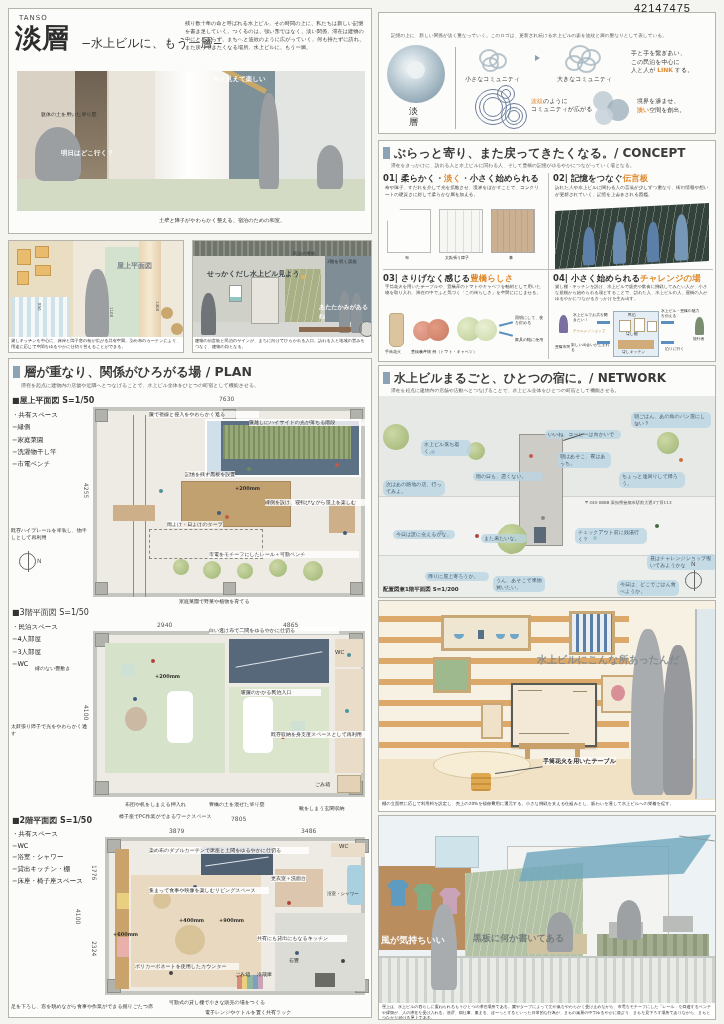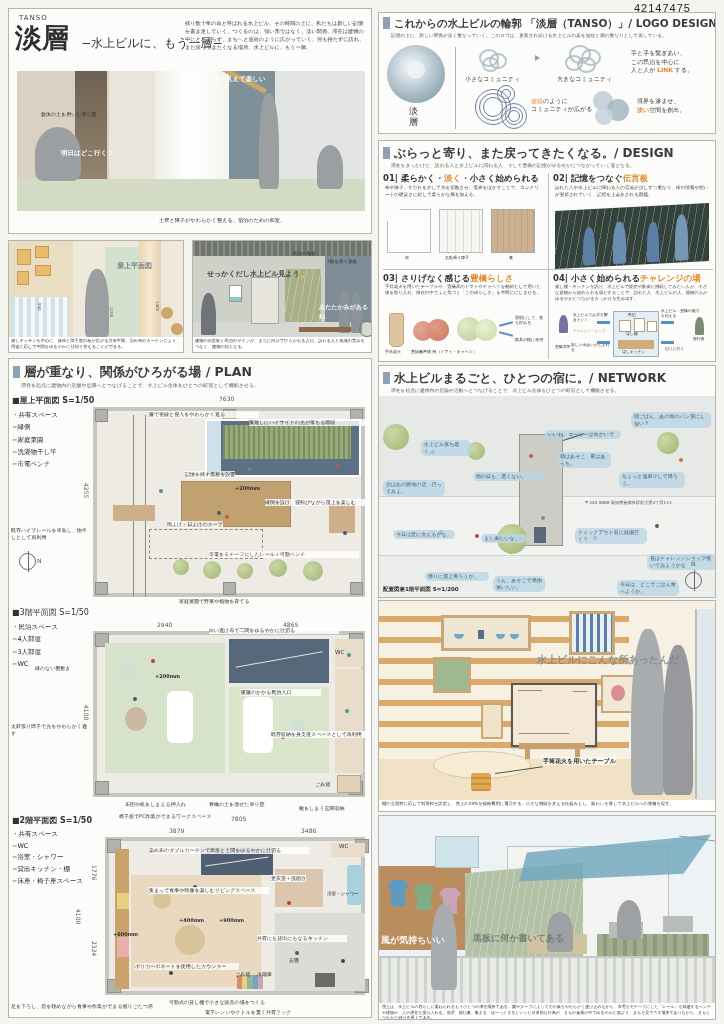--- a/index.html
+++ b/index.html
@@ -97,23 +97,20 @@
       <div class="ab" style="left:166px;top:80px;width:14px;height:14px;border:1px solid #777;border-radius:50%"></div>
       <div class="ann" style="left:100px;top:10px;font-size:4.5px">民泊の看板</div>
       <div class="ann" style="left:134px;top:18px;font-size:4.5px">2階を覗く黒板</div>
       <div class="ab" style="left:14px;top:28px;font-size:7px;font-weight:bold;color:#3f464b">せっかくだし水上ビル見よう</div>
       <div class="ghost" style="left:126px;top:62px;font-size:6px;color:rgba(255,255,255,.9)">あたたかみがあるね</div>
     </div>
     <div class="cap" style="left:0;top:96px;width:178px;height:17px;font-size:4.2px;padding:1px 2px;box-sizing:border-box">建物の伝言板と民泊のサインが、まちに向けてひらかれる入口。訪れる人と地域の営みをつなぐ、建物の顔となる。</div>
   </div>
 
   <div class="panel" style="left:378px;top:12px;width:338px;height:122px">
-    <div class="hd ab" style="left:4px;top:4px;font-size:10.5px">
-      <span class="blt"></span><span>これからの水上ビルの輪郭 「淡層（TANSO）」/ LOGO DESIGN</span>
-    </div>
     <div class="sub ab" style="left:12px;top:20px;width:320px;font-size:4.7px">記憶の上に、新しい関係が淡く重なっていく。このロゴは、更新され続ける水上ビルの姿を波紋と層の重なりとして表している。</div>
     <div class="ab" style="left:8px;top:32px;width:58px;height:58px;border-radius:50%;background:radial-gradient(circle at 42% 38%,#e6edf0 12%,#b7c8d1 45%,#8aa2b0 80%)">
       <div class="ab" style="left:20px;top:16px;width:18px;height:18px;border-radius:50%;background:#eef2f3;opacity:.85"></div>
     </div>
     <div class="ab" style="left:30px;top:92px;font-size:9px;color:#2e2e2e">淡</div>
     <div class="ab" style="left:30px;top:103px;font-size:9px;color:#2e2e2e">層</div>
     <div class="ab" style="left:76px;top:34px;width:1px;height:82px;background:#b0b0aa"></div>
     <div class="cloud" style="left:100px;top:36px;width:16px;height:14px"></div>
     <div class="cloud" style="left:110px;top:40px;width:14px;height:12px"></div>
     <div class="cloud" style="left:103px;top:44px;width:13px;height:11px"></div>
@@ -138,21 +135,21 @@
     <div class="ab" style="left:152px;top:84px;width:90px;font-size:6px;line-height:1.4;color:#3c3c3c"><span class="or">波紋</span><span>のように</span><br><span>コミュニティが広がる</span></div>
     <div class="ab" style="left:252px;top:36px;width:84px;font-size:6px;line-height:1.45;color:#3c3c3c"><span>手と手を繋ぎあい、</span><br><span>この民泊を中心に</span><br><span>人と人が</span> <span class="or" style="font-weight:bold">LINK</span> <span>する。</span></div>
     <div class="ab" style="left:214px;top:78px;width:20px;height:20px;border-radius:50%;background:#b9c7d1;opacity:.8"></div>
     <div class="ab" style="left:228px;top:86px;width:22px;height:22px;border-radius:50%;background:#9db0bd;opacity:.8"></div>
     <div class="ab" style="left:216px;top:94px;width:18px;height:18px;border-radius:50%;background:#c8d3da;opacity:.9"></div>
     <div class="ab" style="left:258px;top:84px;width:78px;font-size:6px;line-height:1.45;color:#3c3c3c"><span>境界を滲ませ、</span><br><span class="or" style="font-weight:bold">淡い</span><span>空間を創出。</span></div>
   </div>
 
   <div class="panel" style="left:378px;top:140px;width:338px;height:222px">
     <div class="hd ab" style="left:4px;top:4px;font-size:12px">
-      <span class="blt"></span><span>ぶらっと寄り、また戻ってきたくなる。/ DESIGN</span>
+      <span class="blt"></span><span>ぶらっと寄り、また戻ってきたくなる。/ CONCEPT</span>
     </div>
     <div class="sub ab" style="left:12px;top:22px;width:320px;font-size:4.8px">滞在をきっかけに、訪れる人と水上ビルに関わる人、そして豊橋の記憶がゆるやかにつながっていく場となる。</div>
     <div class="ab" style="left:169px;top:32px;width:1px;height:186px;background:#c0c0ba"></div>
     <div class="ab" style="left:4px;top:128px;width:330px;height:1px;background:#c0c0ba"></div>
 
     <div class="ab" style="left:4px;top:32px;width:162px;height:94px">
       <div class="ab" style="left:0;top:0;font-size:8.5px;font-weight:bold;color:#333;white-space:nowrap"><span>01|</span> <span>柔らかく・</span><span class="or">淡く</span><span>・小さく始められる</span></div>
       <div class="ab" style="left:2px;top:12px;width:158px;font-size:4.6px;line-height:1.5;color:#444">布や障子、すだれを介して光を拡散させ、境界をぼかすことで、コンクリートの硬質さに対して柔らかな層を加える。</div>
       <div class="ab" style="left:4px;top:36px;width:42px;height:42px;background:#fdfdfb;border:1px solid #bbb;clip-path:polygon(30% 0,100% 0,100% 100%,0 100%,0 28%)"></div>
       <div class="ab" style="left:56px;top:36px;width:42px;height:42px;background:repeating-linear-gradient(90deg,#f6f6f3 0 7px,#ddd 7px 8px);border:1px solid #bbb"></div>

